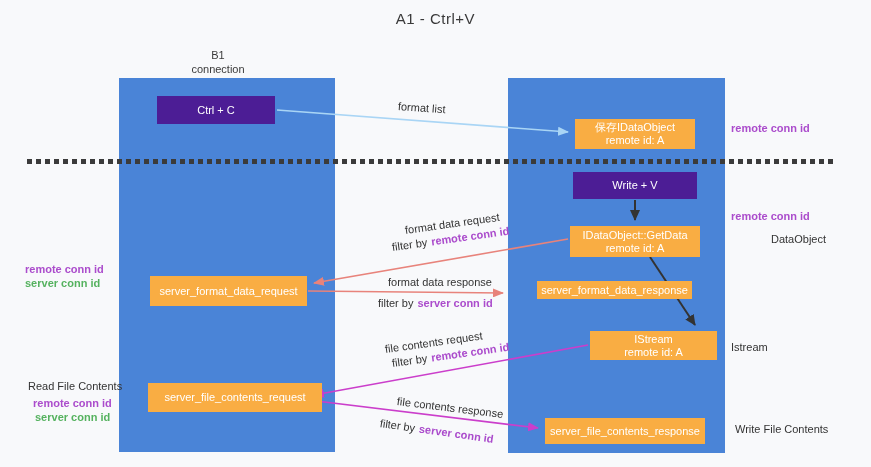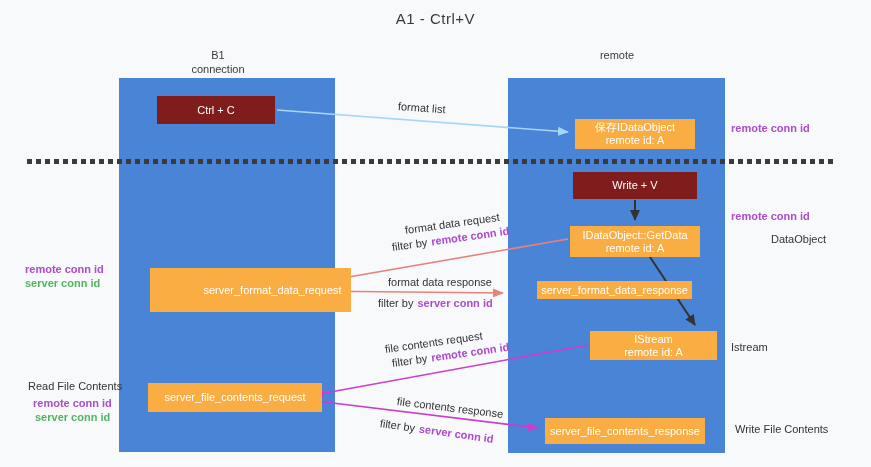--- a/index.html
+++ b/index.html
@@ -11,21 +11,21 @@
            font-size:15px; color:#3a3a3a; line-height:21px; letter-spacing:0.5px; }
   .colhdr { position:absolute; width:200px; text-align:center; font-size:11px;
             color:#3a3a3a; line-height:14px; }
   .colrect { position:absolute; background:#4a84d7; }
   .dashes { position:absolute; left:27px; top:159px; width:806px; height:5px;
             background:repeating-linear-gradient(90deg,#3b3b3b 0 5px,rgba(0,0,0,0) 5px 9px); }
   svg.arrows { position:absolute; left:0; top:0; pointer-events:none; }
   .box { position:absolute; display:flex; flex-direction:column; align-items:center;
          justify-content:center; color:#fff; font-size:11px; line-height:13px;
          text-align:center; white-space:nowrap; }
-  .green  { background:#7f1d1d;justify-content:center; }
+  .green  { background:#4c1d95;justify-content:center; }
   .orange { background:#f9ad43; }
   .lbl { position:absolute; font-size:11px; color:#333; white-space:nowrap;
          transform-origin:left center; }
   .purple { color:#ab4ccc; font-weight:bold; }
   .greentx { color:#55b25f; font-weight:bold; }
   .lead { margin-right:4px; }
   .r-up { transform:rotate(-8deg); }
   .r-dn7 { transform:rotate(7deg); }
   .r-dn8 { transform:rotate(8deg); }
   .r-list { transform:rotate(4deg); }
@@ -37,21 +37,20 @@
 
   <div class="title">
     <div>A1 - Ctrl+V</div>
   </div>
 
   <div class="colhdr" style="left:118px; top:48px;">
     <div>B1</div>
     <div>connection</div>
   </div>
   <div class="colhdr" style="left:517px; top:48px;">
-    <div>remote</div>
   </div>
 
   <div class="colrect" style="left:119px; top:78px; width:216px; height:374px;"></div>
   <div class="colrect" style="left:508px; top:78px; width:217px; height:375px;"></div>
 
   <div class="dashes"></div>
 
   <svg class="arrows" width="871" height="467" viewBox="0 0 871 467">
     <defs>
       <marker id="mBlue" markerUnits="userSpaceOnUse" markerWidth="11" markerHeight="9" refX="10" refY="4.5" orient="auto">
@@ -72,21 +71,21 @@
     <line x1="568" y1="239" x2="314" y2="283" stroke="#e8837b" stroke-width="1.6" marker-end="url(#mSalmon)"></line>
     <line x1="308" y1="291" x2="503" y2="293" stroke="#e8837b" stroke-width="1.6" marker-end="url(#mSalmon)"></line>
     <line x1="650" y1="257" x2="695" y2="325" stroke="#333333" stroke-width="2" marker-end="url(#mBlack)"></line>
     <line x1="588" y1="345" x2="314" y2="395" stroke="#cb3ecb" stroke-width="1.6" marker-end="url(#mMagenta)"></line>
     <line x1="308" y1="400" x2="538" y2="428" stroke="#cb3ecb" stroke-width="1.6" marker-end="url(#mMagenta)"></line>
   </svg>
 
   <div class="box green" style="left:157px; top:96px; width:118px; height:28px;">
     <span>Ctrl + C</span>
   </div>
-  <div class="box orange" style="left:150px; top:268px; width:157px; height:44px;padding-left:44px;">
+  <div class="box orange" style="left:150px; top:276px; width:157px; height:30px;">
     <span>server_format_data_request</span>
   </div>
   <div class="box orange" style="left:148px; top:383px; width:174px; height:29px;">
     <span>server_file_contents_request</span>
   </div>
 
   <div class="box orange" style="left:575px; top:119px; width:120px; height:30px;">
     <span>保存IDataObject</span>
     <span>remote id: A</span>
   </div>

